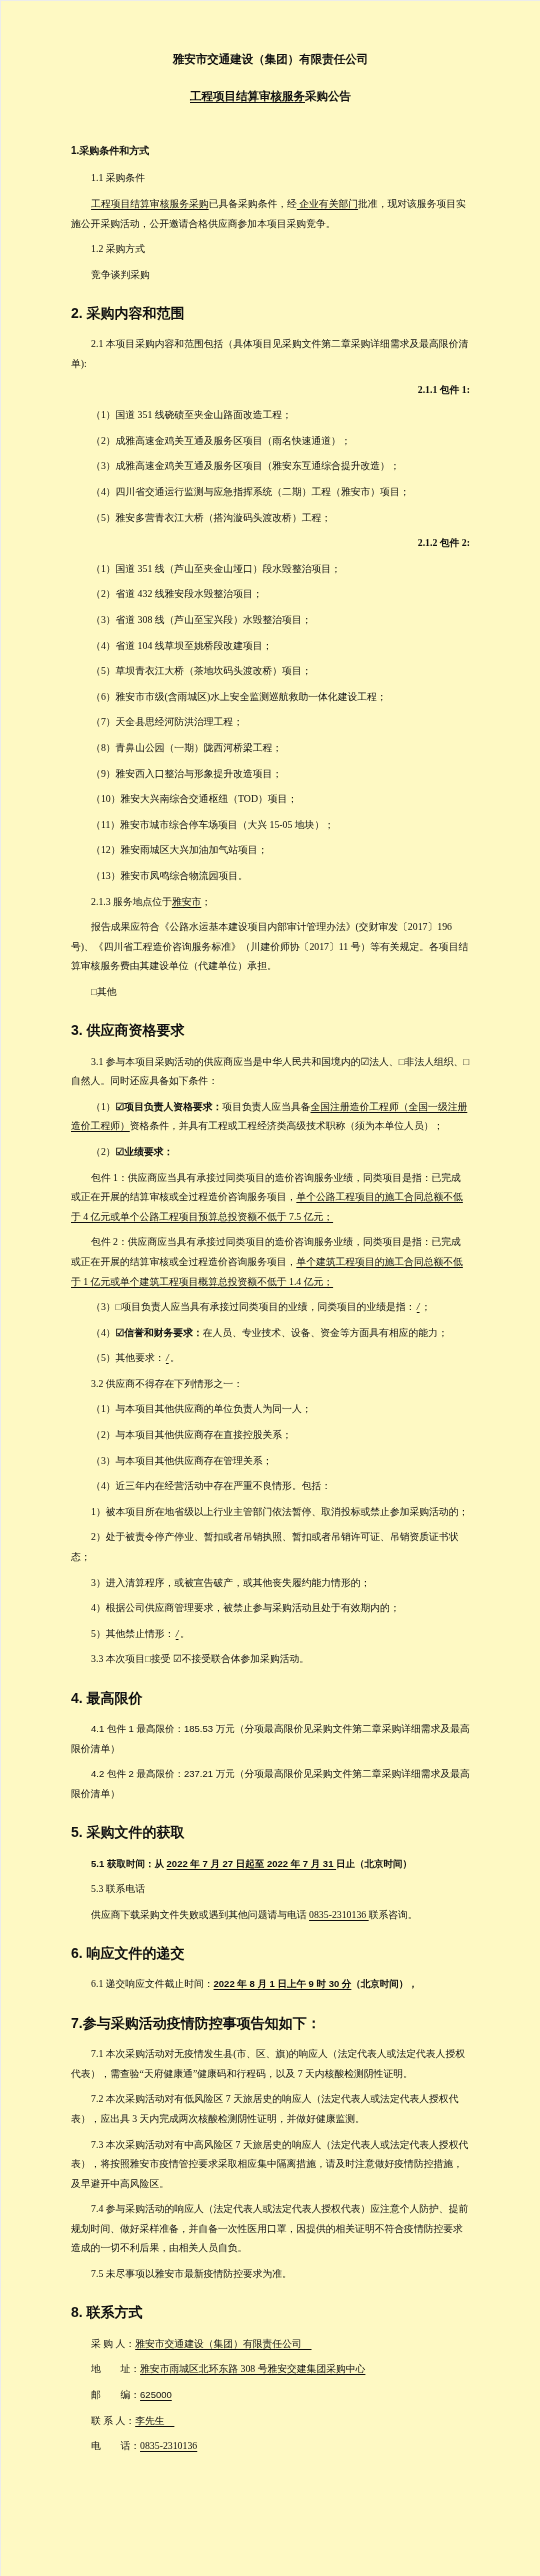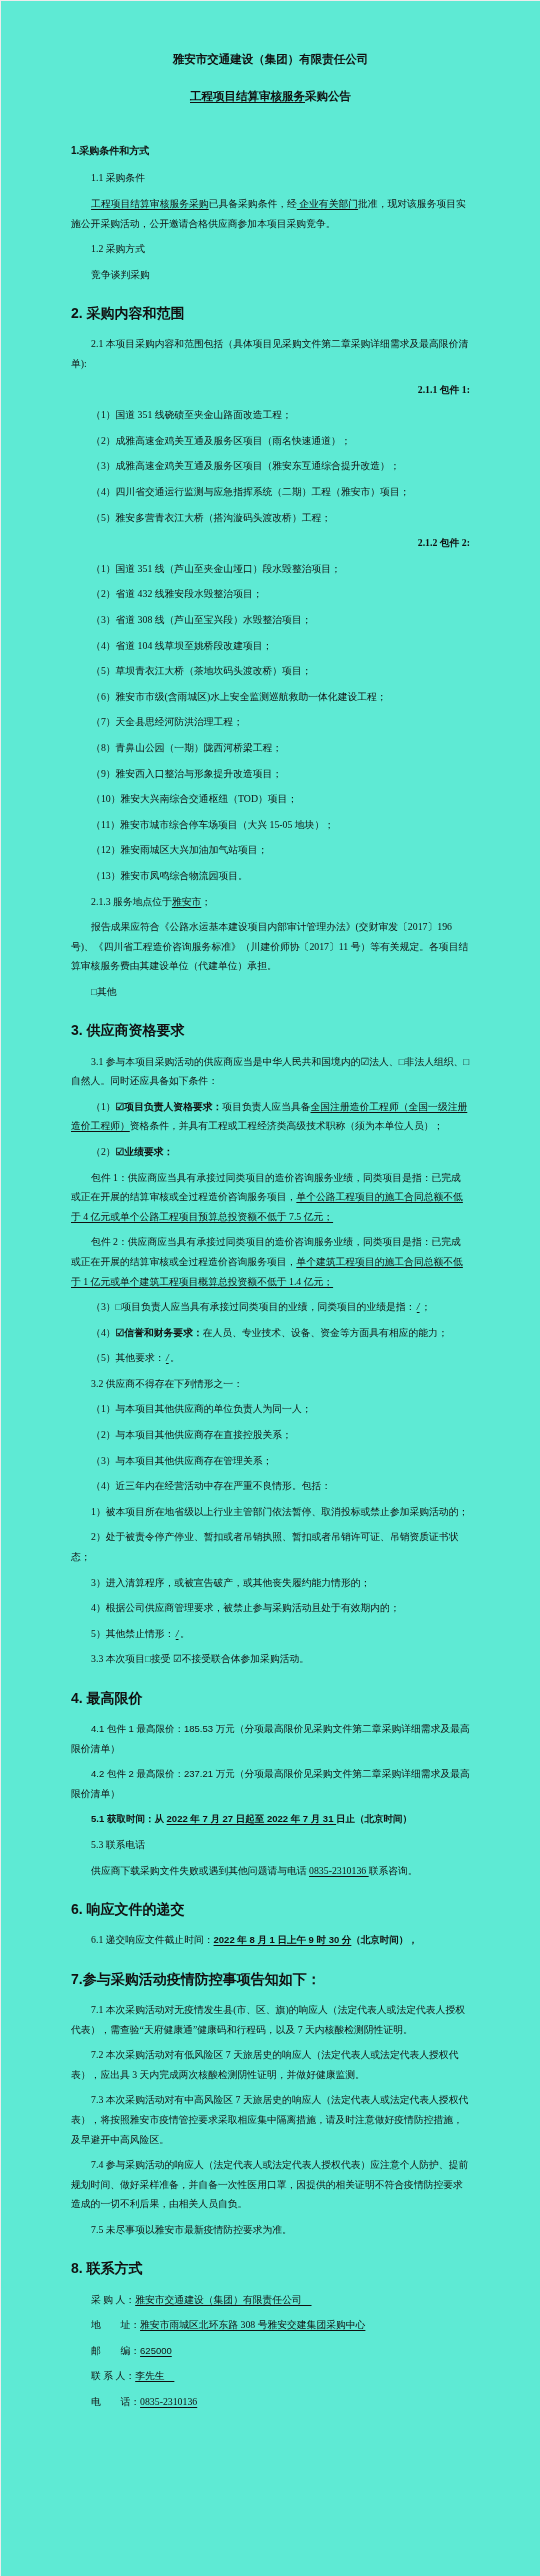--- a/index.html
+++ b/index.html
@@ -1,18 +1,18 @@
 <!DOCTYPE html>
 <html lang="zh" style="font-size:10.8px"><head>
 <meta charset="utf-8">
 <style>
   html,body{margin:0;padding:0;background:#f6f6f6;}
   .page{
     width:540px;height:2576px;box-sizing:border-box;
-    margin:0;background:#5eead4;
+    margin:0;background:#fef9c3;
     border-left:1.4px solid #ececec;border-top:1.4px solid #ececec;
     padding:34px 70px 0 70px;overflow:hidden;
     color:#111;
     font-family:"Liberation Serif","DejaVu Serif",serif;
     font-size:9.8px;
   }
   .blk{margin:6px 0;}
   .title{
     text-align:center;font-weight:bold;font-size:11.5px;line-height:28px;margin:9.5px 0 0 0;
     font-family:"Liberation Sans","DejaVu Sans",sans-serif;
@@ -86,20 +86,21 @@
       <div class="blk p"><span>（4）近三年内在经营活动中存在严重不良情形。包括：</span></div>
       <div class="blk p"><span>1）被本项目所在地省级以上行业主管部门依法暂停、取消投标或禁止参加采购活动的；</span></div>
       <div class="blk p"><span>2）处于被责令停产停业、暂扣或者吊销执照、暂扣或者吊销许可证、吊销资质证书状态；</span></div>
       <div class="blk p"><span>3）进入清算程序，或被宣告破产，或其他丧失履约能力情形的；</span></div>
       <div class="blk p"><span>4）根据公司供应商管理要求，被禁止参与采购活动且处于有效期内的；</span></div>
       <div class="blk p"><span>5）其他禁止情形：</span><span class="u i">/</span><span>。</span></div>
       <div class="blk p"><span>3.3  本次项目□接受 ☑不接受联合体参加采购活动。</span></div>
       <div class="blk h"><span>4. 最高限价</span></div>
       <div class="blk p"><span class="s">4.1 包件 1 最高限价：185.53 万元</span><span>（分项最高限价见采购文件第二章采购详细需求及最高限价清单）</span></div>
       <div class="blk p"><span class="s">4.2 包件 2 最高限价：237.21 万元</span><span>（分项最高限价见采购文件第二章采购详细需求及最高限价清单）</span></div>
+      <div class="blk h"><span>5. 采购文件的获取</span></div>
       <div class="blk p"><span class="b s">5.1 获取时间：从 </span><span class="b u s">2022 年 7 月 27 日起至 2022 年 7 月 31 </span><span class="b s">日止（北京时间）</span></div>
       <div class="blk p"><span>5.3 联系电话</span></div>
       <div class="blk p"><span>供应商下载采购文件失败或遇到其他问题请与电话 </span><span class="u">0835-2310136 </span><span>联系咨询。</span></div>
       <div class="blk h"><span>6. 响应文件的递交</span></div>
       <div class="blk p"><span>6.1 递交响应文件截止时间：</span><span class="b u s">2022 年 8 月 1 日上午 9 时 30 分</span><span class="b s">（北京时间），</span></div>
       <div class="blk h"><span>7.参与采购活动疫情防控事项告知如下：</span></div>
       <div class="blk p"><span>7.1 本次采购活动对无疫情发生县(市、区、旗)的响应人（法定代表人或法定代表人授权代表），需查验“天府健康通”健康码和行程码，以及 7 天内核酸检测阴性证明。</span></div>
       <div class="blk p"><span>7.2 本次采购活动对有低风险区 7 天旅居史的响应人（法定代表人或法定代表人授权代表），应出具 3 天内完成两次核酸检测阴性证明，并做好健康监测。</span></div>
       <div class="blk p"><span>7.3 本次采购活动对有中高风险区 7 天旅居史的响应人（法定代表人或法定代表人授权代表），将按照雅安市疫情管控要求采取相应集中隔离措施，请及时注意做好疫情防控措施，及早避开中高风险区。</span></div>
       <div class="blk p"><span>7.4 参与采购活动的响应人（法定代表人或法定代表人授权代表）应注意个人防护、提前规划时间、做好采样准备，并自备一次性医用口罩，因提供的相关证明不符合疫情防控要求造成的一切不利后果，由相关人员自负。</span></div>

